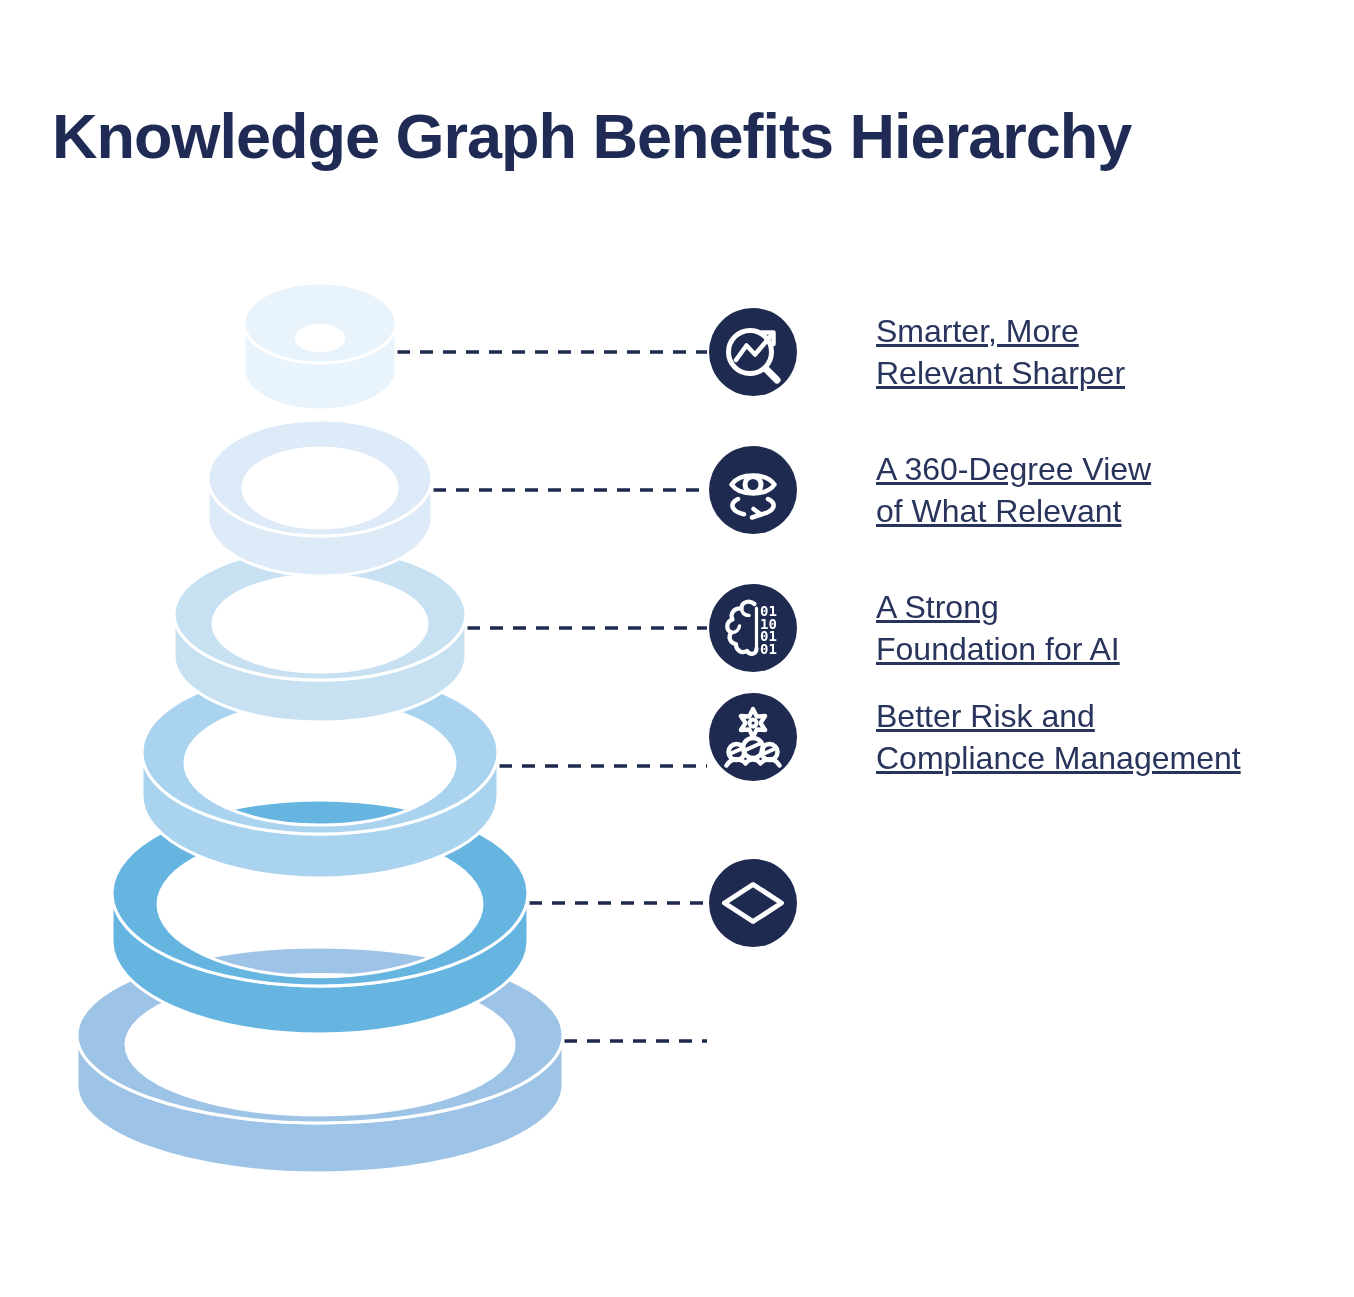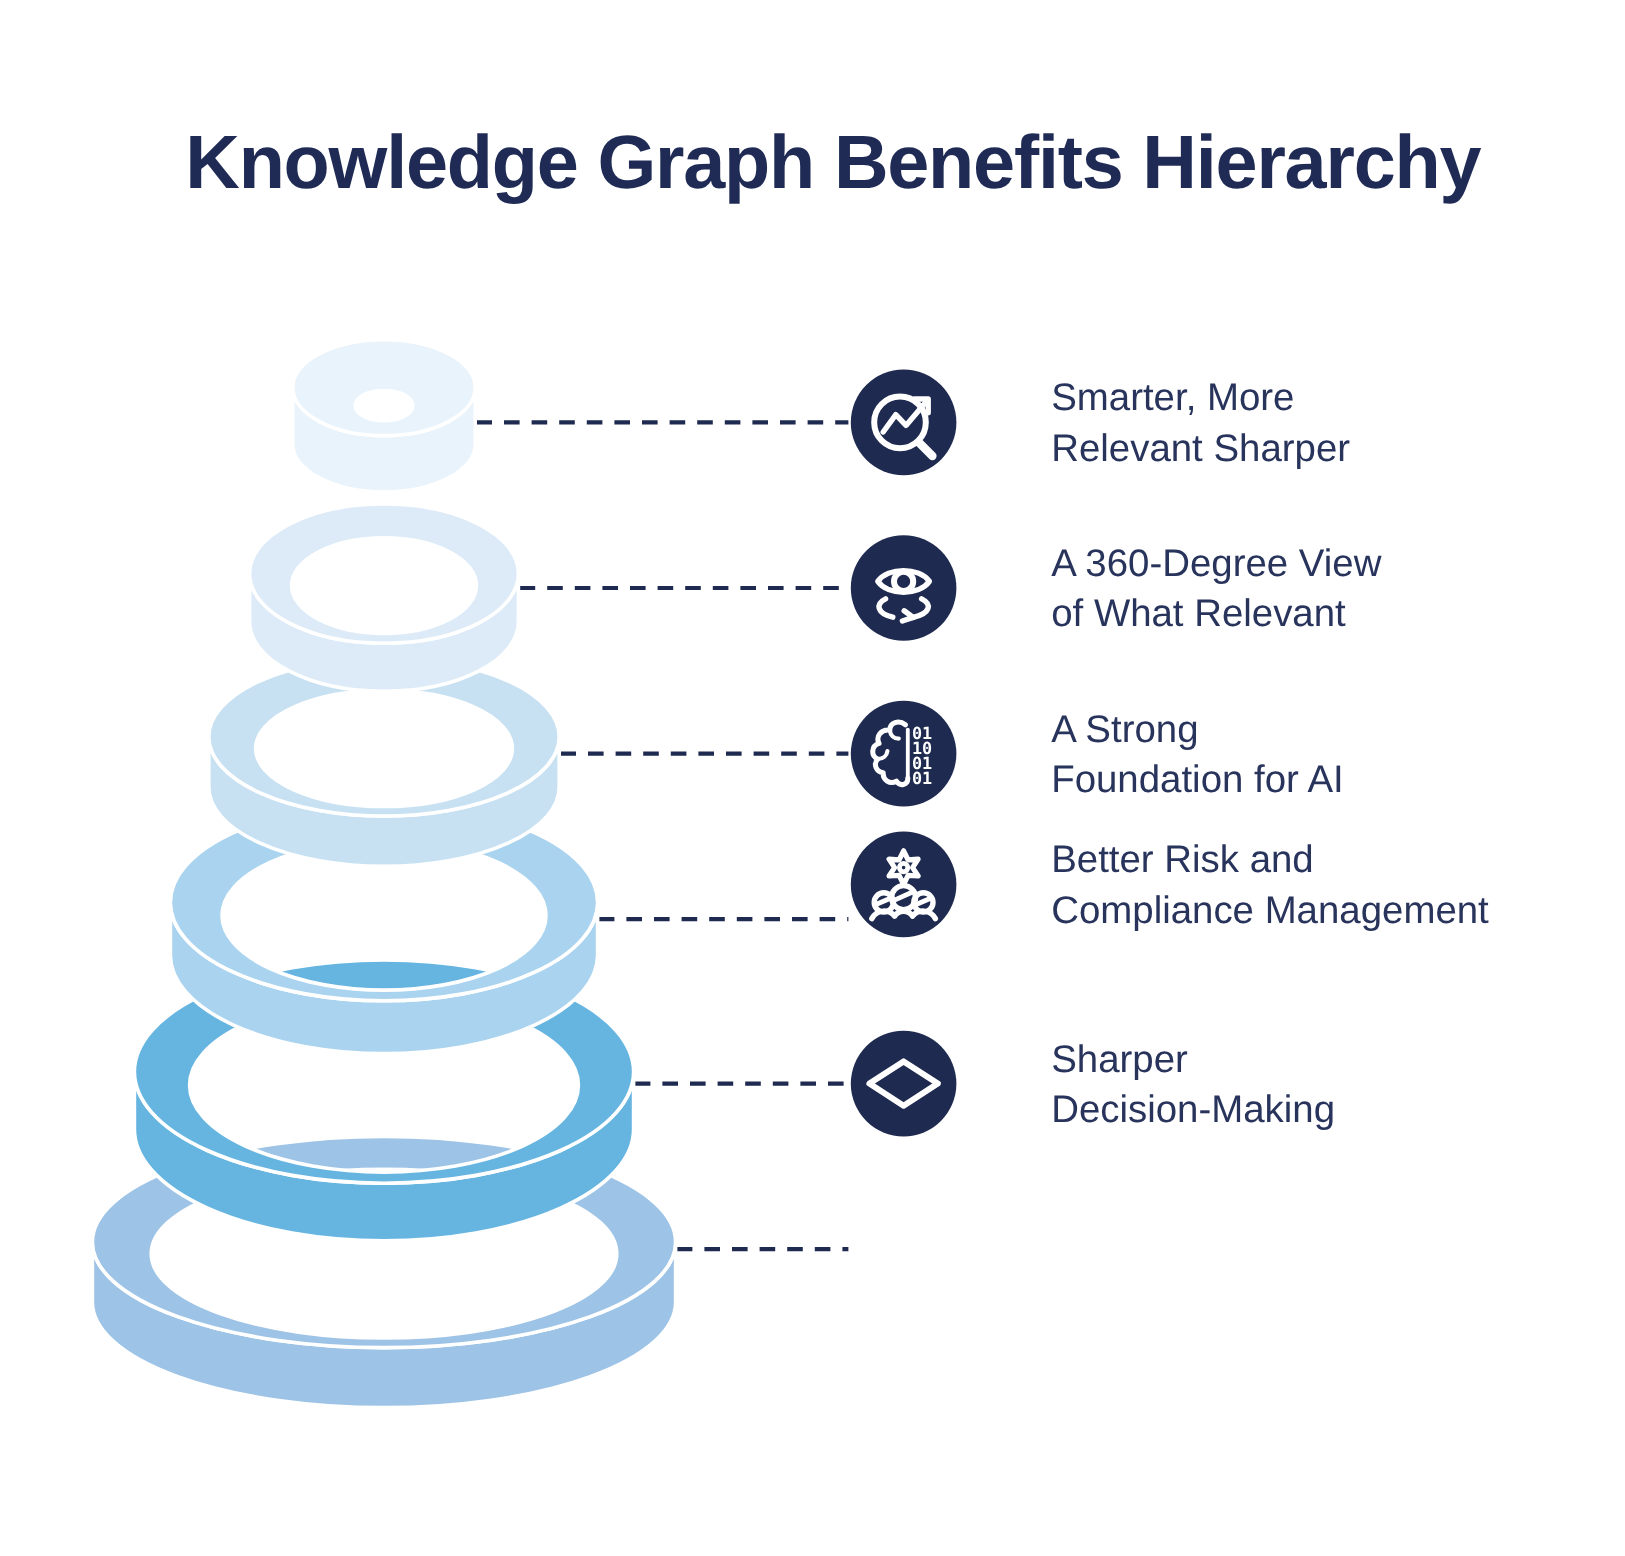--- a/index.html
+++ b/index.html
@@ -1,24 +1,24 @@
 <!DOCTYPE html>
 <html><head>
 <meta charset="utf-8">
 <style>
   html,body{margin:0;padding:0;background:#ffffff;}
   .canvas{position:relative;width:1354px;height:1297px;background:#ffffff;overflow:hidden;
           font-family:"Liberation Sans", sans-serif;}
-  .title{position:absolute;top:100px;left:0;right:0;padding-left:34px;text-align:center;
+  .title{position:absolute;top:100px;left:0;right:0;padding-left:52px;
          font-size:63px;font-weight:bold;letter-spacing:-1px;color:#1f2b55;}
   #rings-svg{position:absolute;left:0;top:0;}
   .row{position:absolute;left:708px;display:flex;align-items:center;height:90px;}
   .badge{width:90px;height:90px;flex:0 0 90px;}
   .label{margin-left:78px;font-size:32px;line-height:42px;color:#28345c;white-space:nowrap;}
-  .label span{display:block;}
+  .label span{display:block;text-decoration:underline;}
 </style>
 </head>
 <body>
 
 <div class="canvas">
 
   <div class="title">Knowledge Graph Benefits Hierarchy</div>
 
   <svg id="rings-svg" width="1354" height="1297" viewBox="0 0 1354 1297">
       <line x1="397" y1="352" x2="707" y2="352" stroke="#1e2a4f" stroke-width="3.5" stroke-dasharray="13 10"></line>
@@ -127,20 +127,16 @@
       <span>Better Risk and</span>
       <span>Compliance Management</span>
     </div>
   </div>
 
   <div class="row" style="top:858px">
     <svg class="badge" viewBox="0 0 90 90">
       <circle cx="45" cy="45" r="44" fill="#1e2a4f"></circle>
       <path d="M45,26.5 L73.5,45 L45,63.5 L16.5,45 Z" stroke="#fff" stroke-width="5" fill="none" stroke-linejoin="round"></path>
     </svg>
-    <div class="label">
-      <span>Sharper</span>
-      <span>Decision-Making</span>
-    </div>
   </div>
 
 
 </div>
 
 </body></html>

